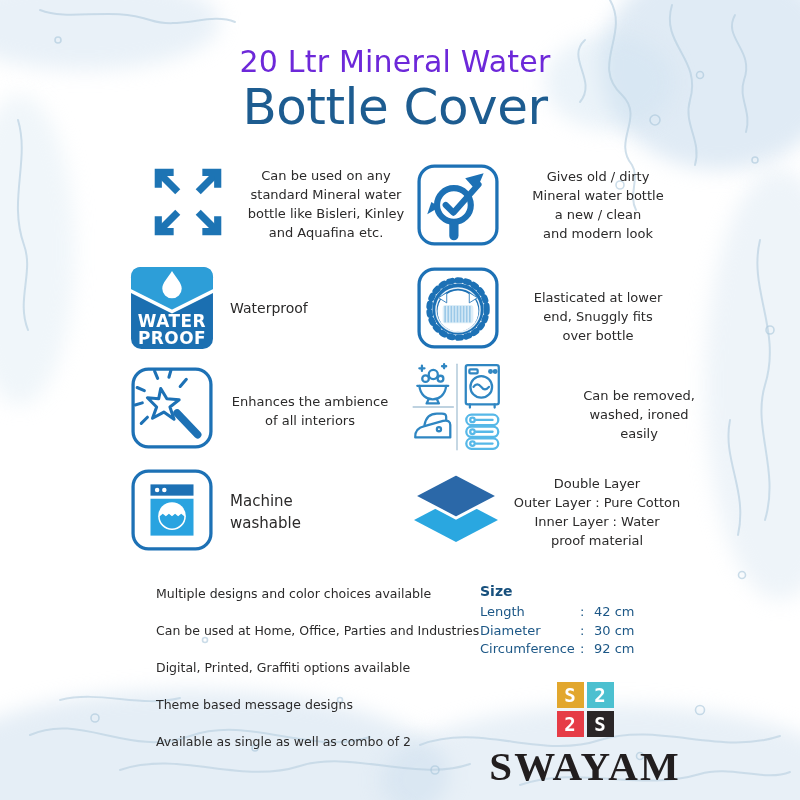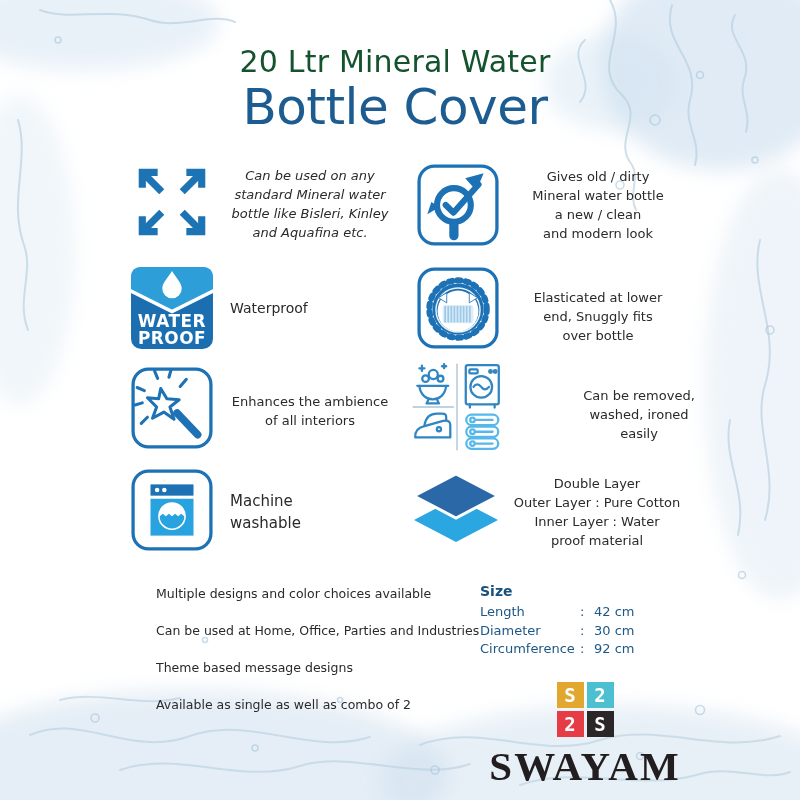--- a/index.html
+++ b/index.html
@@ -5,21 +5,21 @@
   html,body{margin:0;padding:0;}
   .page{
     position:relative;width:800px;height:800px;background:#ffffff;overflow:hidden;
     font-family:"DejaVu Sans","Liberation Sans",sans-serif;color:#2b2a2a;
   }
   
   .blob{position:absolute;border-radius:50%;filter:blur(10px);z-index:0;}
   .splash-svg{position:absolute;left:0;top:0;z-index:1;}
   
   .title-block{position:absolute;left:115px;top:44px;width:560px;text-align:center;z-index:5;}
-  .title-sub{font-size:30px;color:#14532d;letter-spacing:0.2px;}
+  .title-sub{font-size:30px;color:#6d28d9;letter-spacing:0.2px;}
   .title-main{font-size:50px;color:#1d5c90;letter-spacing:-0.5px;margin-top:1px;line-height:1.08;}
   
   .feature{position:absolute;display:flex;z-index:5;}
   .icon-box{flex:0 0 auto;}
   .f-text{font-size:13px;line-height:19px;color:#2b2a2a;}
   .f-center{text-align:center;}
   .f-left{text-align:left;}
   
   .benefits{position:absolute;left:132px;top:586px;width:340px;z-index:5;margin-left:24px;}
   .benefit-item{font-size:12.5px;line-height:16px;margin-bottom:21px;color:#2b2a2a;}
@@ -86,21 +86,21 @@
       <circle cx="205" cy="640" r="2.5"></circle>
         <circle cx="700" cy="710" r="4.5"></circle>
     </g>
   </svg>
 
   <div class="title-block">
     <div class="title-sub">20 Ltr Mineral Water</div>
     <div class="title-main">Bottle Cover</div>
   </div>
 
-  <div class="feature" style="top:160px;left:130px;font-style:italic;">
+  <div class="feature" style="top:160px;left:146px;">
     <div class="icon-box">
       <svg width="84" height="84" viewBox="0 0 82 82" fill="none" stroke="#1d74b4" stroke-width="7">
         <path d="M31 31 L12 12"></path>
           <path d="M12 27 L12 12 L27 12"></path>
         <path d="M51 31 L70 12"></path>
           <path d="M55 12 L70 12 L70 27"></path>
         <path d="M31 51 L12 70"></path>
           <path d="M12 55 L12 70 L27 70"></path>
         <path d="M51 51 L70 70"></path>
           <path d="M70 55 L70 70 L55 70"></path>
@@ -285,20 +285,21 @@
       <div>Double Layer</div>
       <div>Outer Layer :  Pure Cotton</div>
       <div>Inner Layer  :  Water</div>
       <div>proof material</div>
     </div>
   </div>
 
   <div class="benefits">
     <div class="benefit-item">Multiple designs  and color choices available</div>
     <div class="benefit-item">Can be used at Home, Office, Parties and Industries</div>
+    <div class="benefit-item">Digital, Printed, Graffiti options available</div>
     <div class="benefit-item">Theme based message designs</div>
     <div class="benefit-item">Available as  single as well as  combo of 2</div>
   </div>
 
   <div class="size-block">
     <div class="size-heading">Size</div>
     <div class="size-row">
       <span class="size-label">Length</span>
       <span class="size-colon">:</span>
       <span class="size-value">42 cm</span>

